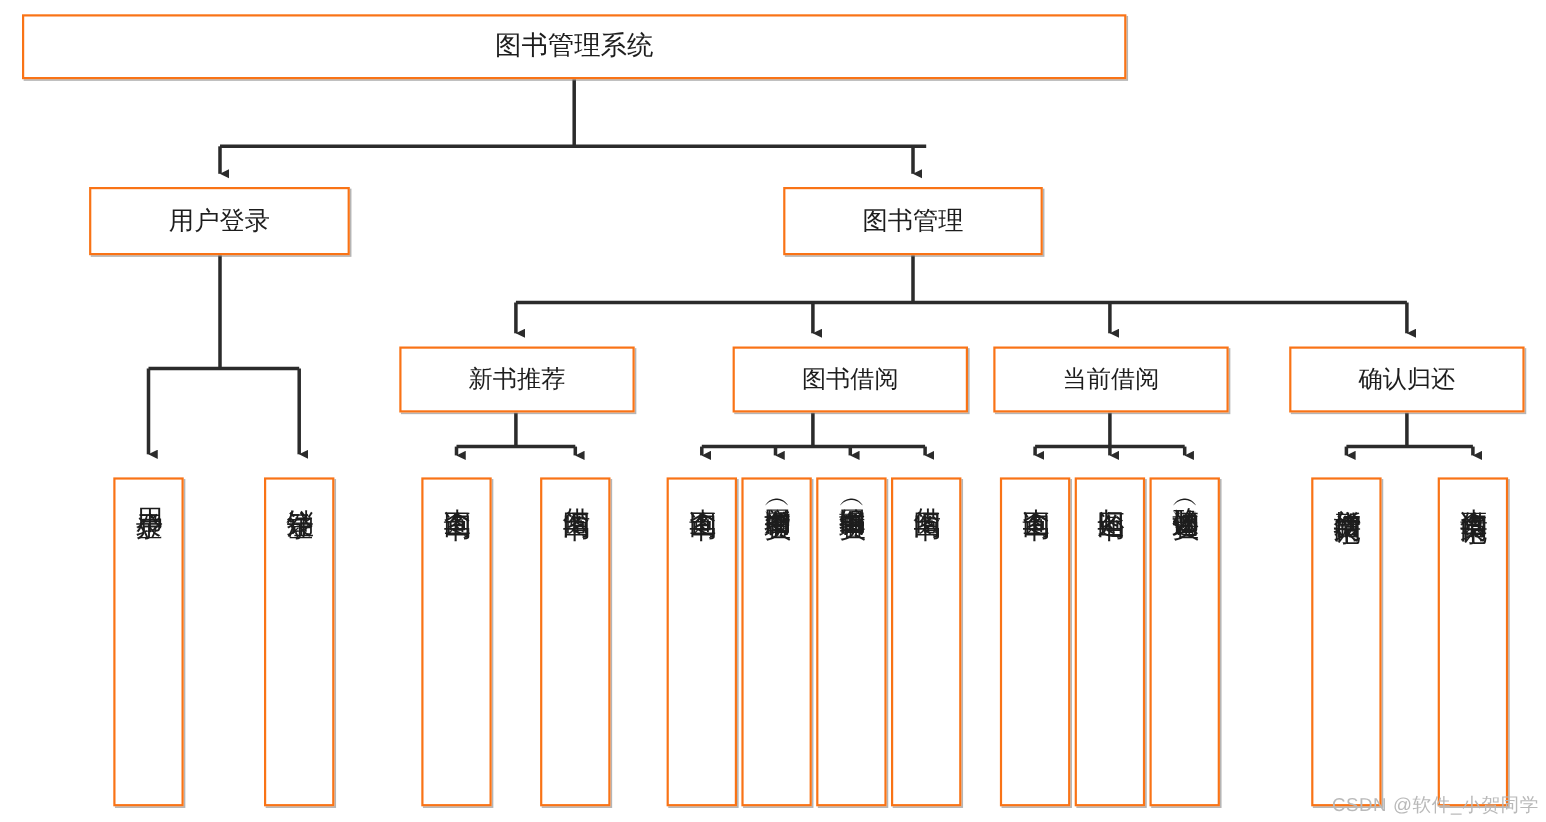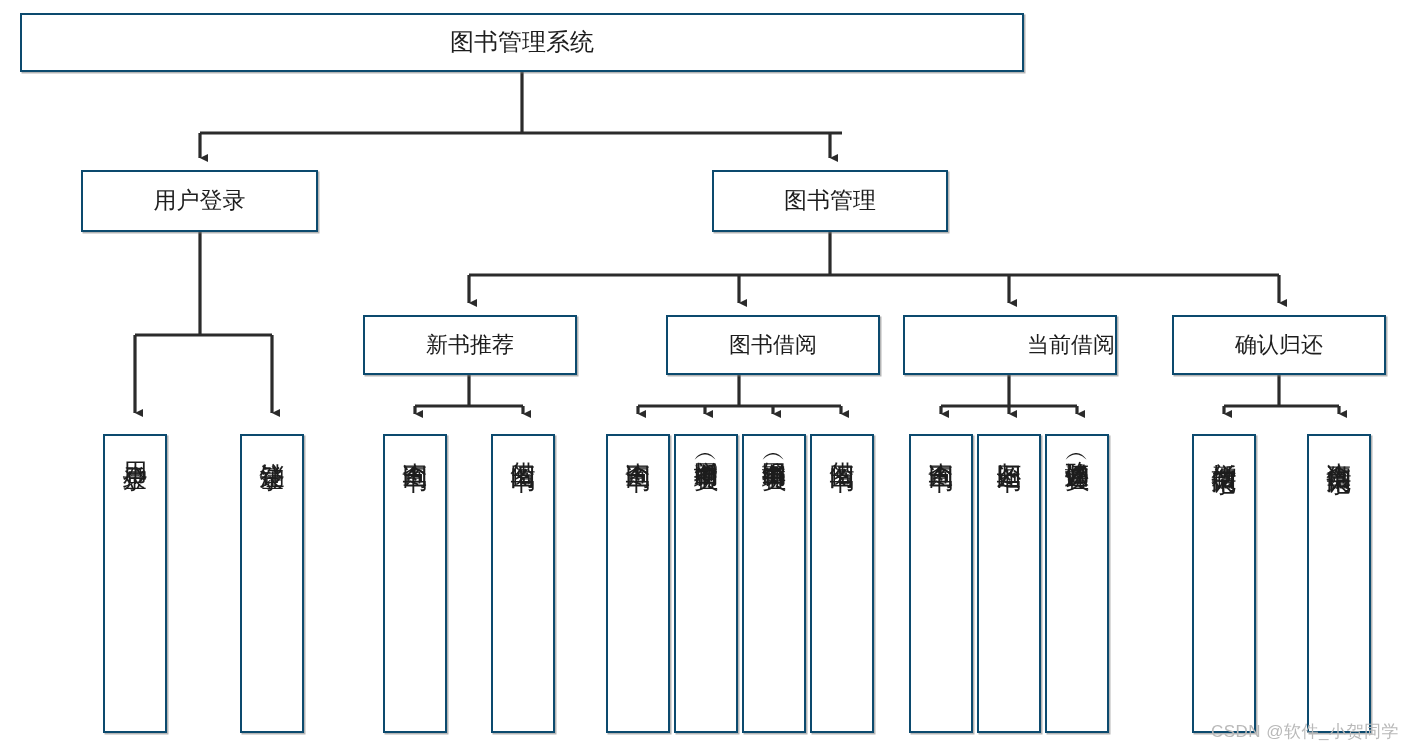--- a/index.html
+++ b/index.html
@@ -22,21 +22,21 @@
   svg.diagram-svg {
     position: absolute;
     left: 0;
     top: 0;
     width: 1405px;
     height: 747px;
   }
   .node-box {
     position: absolute;
     box-sizing: border-box;
-    border: 2px solid #0c4a6e;
+    border: 2px solid #f97316;
     background: #ffffff;
     display: flex;
     align-items: center;
     justify-content: center;
     box-shadow: 1.5px 1.5px 0 0 rgba(120,120,120,0.55);
   }
   .node-label {
     color: #1d1d1d;
     text-align: center;
     line-height: 1.28;
@@ -135,21 +135,21 @@
   <div class="node-box node-l2" style="left:363px; top:315px; width:214px; height:60px;">
     <span class="node-label">新书推荐</span>
   </div>
 
   <div class="node-box node-l1" style="left:712px; top:170px; width:236px; height:62px;">
     <span class="node-label">图书管理</span>
   </div>
   <div class="node-box node-l2" style="left:633px; top:315px; width:214px; height:60px;margin-left:33px;">
     <span class="node-label">图书借阅</span>
   </div>
-  <div class="node-box node-l2" style="left:903px; top:315px; width:214px; height:60px;justify-content:flex-end;">
+  <div class="node-box node-l2" style="left:903px; top:315px; width:214px; height:60px;">
     <span class="node-label">当前借阅</span>
   </div>
   <div class="node-box node-l2" style="left:1172px; top:315px; width:214px; height:60px;">
     <span class="node-label">确认归还</span>
   </div>
 
   <div class="node-box node-leaf" style="left:103px; top:434px; width:64px; height:299px;">
     <span class="node-label">用户登录</span>
   </div>
   <div class="node-box node-leaf" style="left:240px; top:434px; width:64px; height:299px;">

